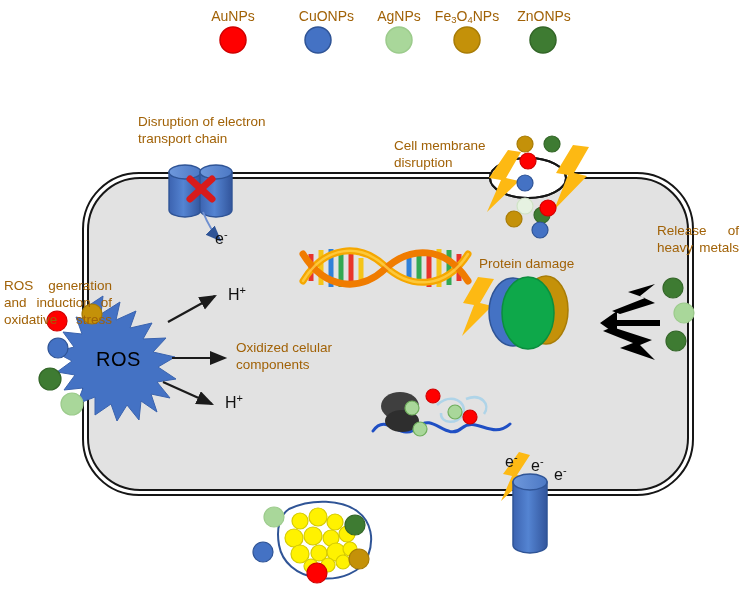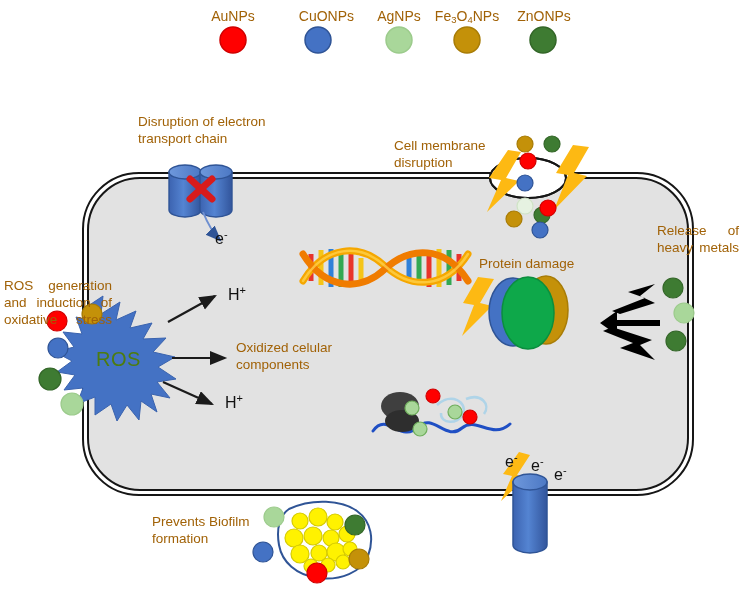--- a/index.html
+++ b/index.html
@@ -42,21 +42,21 @@
   }
   .ion {
     position: absolute;
     color: #111111;
     font-family: "Liberation Sans", sans-serif;
     font-size: 16px;
   }
   .ion sup { font-size: 11px; }
   .ros-text {
     position: absolute;
-    color: #4d7c0f;
+    color: #000000;
     font-family: "Liberation Sans", sans-serif;
     font-size: 20px;
     font-weight: 400;
     letter-spacing: 0.5px;
   }
   .sub { font-size: 9.5px; vertical-align: -0.22em; }
 </style>
 </head>
 <body>
 
@@ -272,22 +272,20 @@
 
 
   <div class="lbl" style="left:479px; top:255px; width:130px;">Protein damage</div>
 
   <div class="lbl" style="left:394px; top:137px; width:120px;">Cell membrane
 disruption</div>
 
   <div class="lbl justified" style="left:657px; top:222px; width:82px;">Release of heavy metals</div>
 
 
-  <div class="lbl" style="left:152px; top:513px; width:140px;">Prevents Biofilm
-formation</div>
 
 
   <div class="ion" style="left:215px; top:228px;">
     <span>e</span><sup>-</sup>
   </div>
   <div class="ion" style="left:228px; top:284px;">
     <span>H</span><sup>+</sup>
   </div>
   <div class="ion" style="left:225px; top:392px;">
     <span>H</span><sup>+</sup>

